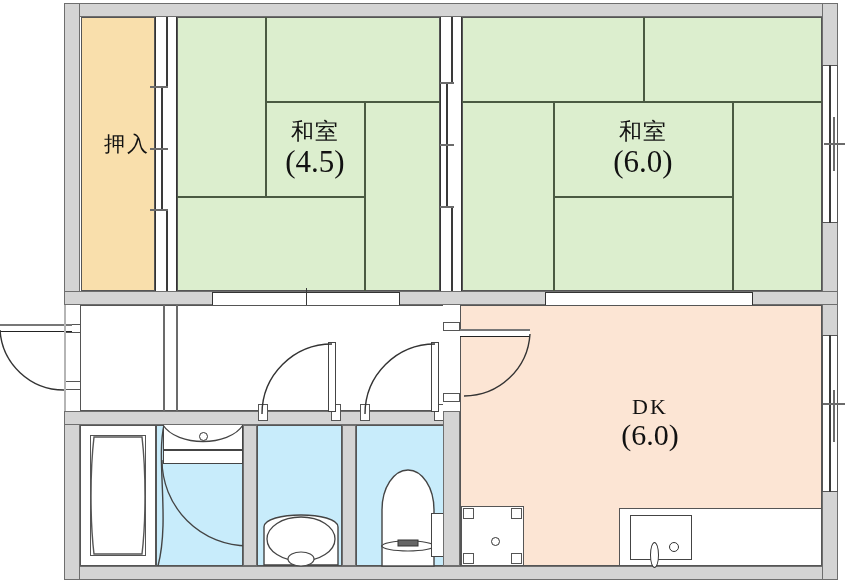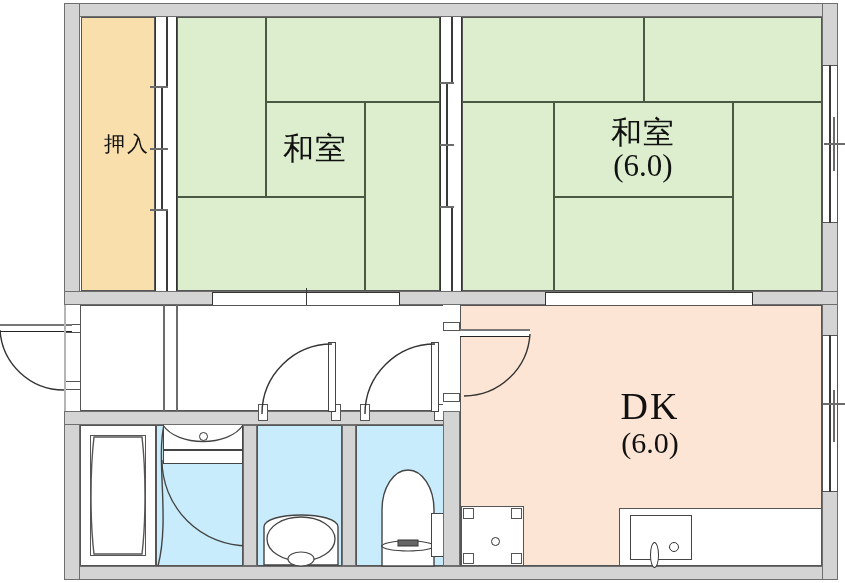--- a/index.html
+++ b/index.html
@@ -19,24 +19,24 @@
   
   .mline{background:#4a5a42;}
 
   
   .line{background:#3a3a3a;}
   .line2{background:#6b6b6b;}
 
   
   .lbl{display:flex;align-items:center;justify-content:center;flex-direction:column;
        color:#111;line-height:1.08;white-space:nowrap;pointer-events:none;}
-  .lbl .l1{font-size:31px;letter-spacing:1px;}
+  .lbl .l1{font-size:23px;letter-spacing:1px;}
   .lbl .l2{font-size:31px;}
   .lbl.small .l1{font-size:21px;letter-spacing:2px;}
-  .lbl.dklbl .l1{font-size:38px;letter-spacing:2px;}
+  .lbl.dklbl .l1{font-size:22px;letter-spacing:2px;}
   .lbl.dklbl .l2{font-size:30px;}
 
   
   .leaf{background:#ffffff;border:1px solid #444;}
   .leaf-h{background:#ffffff;border-top:2px solid #777;border-bottom:1px solid #222;}
 
   
   .jamb{background:#ffffff;border:1px solid #555;}
 
   svg{display:block;overflow:visible;}
@@ -74,20 +74,21 @@
 
   <div class="abs rm tatami" style="left:177px;top:17px;width:263px;height:274px;"></div>
 
   <div class="abs mline" style="left:265px;top:17px;width:1.6px;height:85px;"></div>
   <div class="abs mline" style="left:265px;top:101px;width:175px;height:1.6px;"></div>
   <div class="abs mline" style="left:177px;top:196px;width:188px;height:1.6px;"></div>
   <div class="abs mline" style="left:364px;top:101px;width:1.6px;height:190px;"></div>
   <div class="abs mline" style="left:265px;top:101px;width:1.6px;height:96px;"></div>
   <div class="abs lbl" style="left:265px;top:103px;width:100px;height:92px;">
     <span class="l1">和室</span>
+    <span class="l2">(4.5)</span>
   </div>
 
   <div class="abs" style="left:440px;top:17px;width:22px;height:274px;background:#ffffff;border-left:1px solid #333;border-right:1px solid #333;"></div>
   <div class="abs line" style="left:451px;top:17px;width:1.6px;height:66px;"></div>
   <div class="abs line" style="left:446px;top:83px;width:1.6px;height:124px;"></div>
   <div class="abs line" style="left:451px;top:207px;width:1.6px;height:84px;"></div>
   <div class="abs line2" style="left:440px;top:82px;width:14px;height:2px;"></div>
   <div class="abs line2" style="left:440px;top:144px;width:14px;height:2px;"></div>
   <div class="abs line2" style="left:440px;top:206px;width:14px;height:2px;"></div>
 

